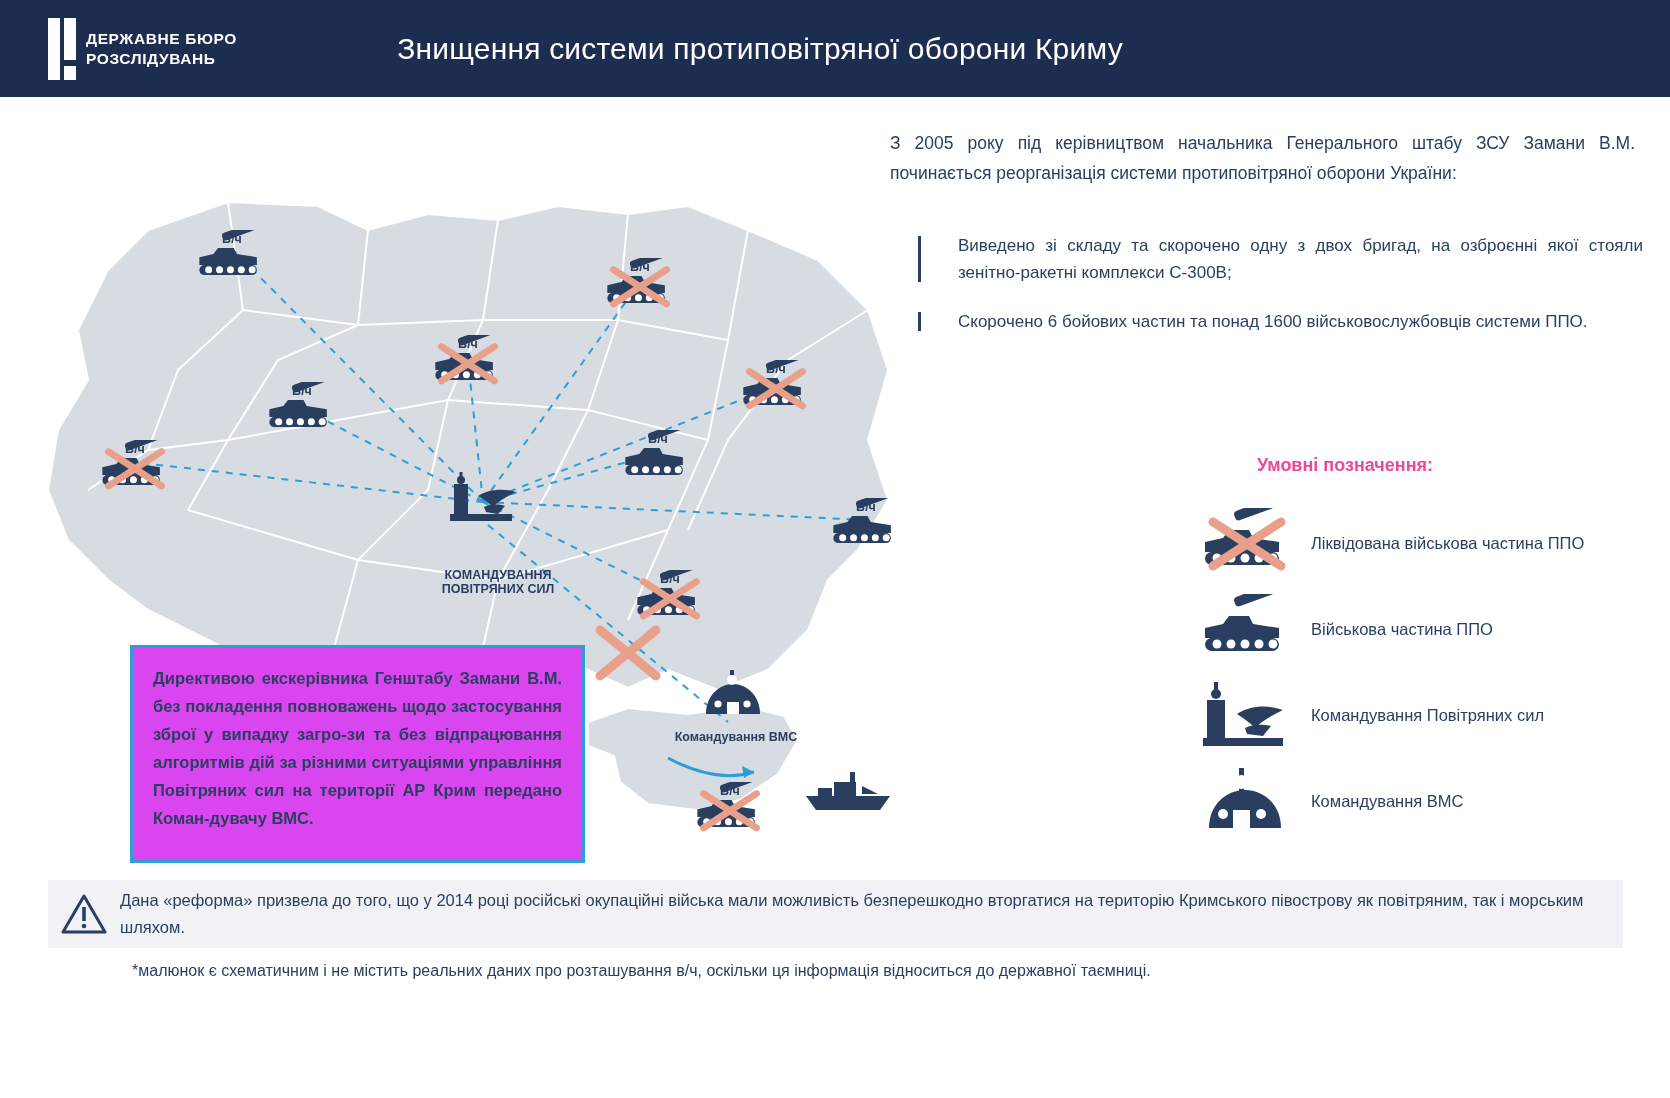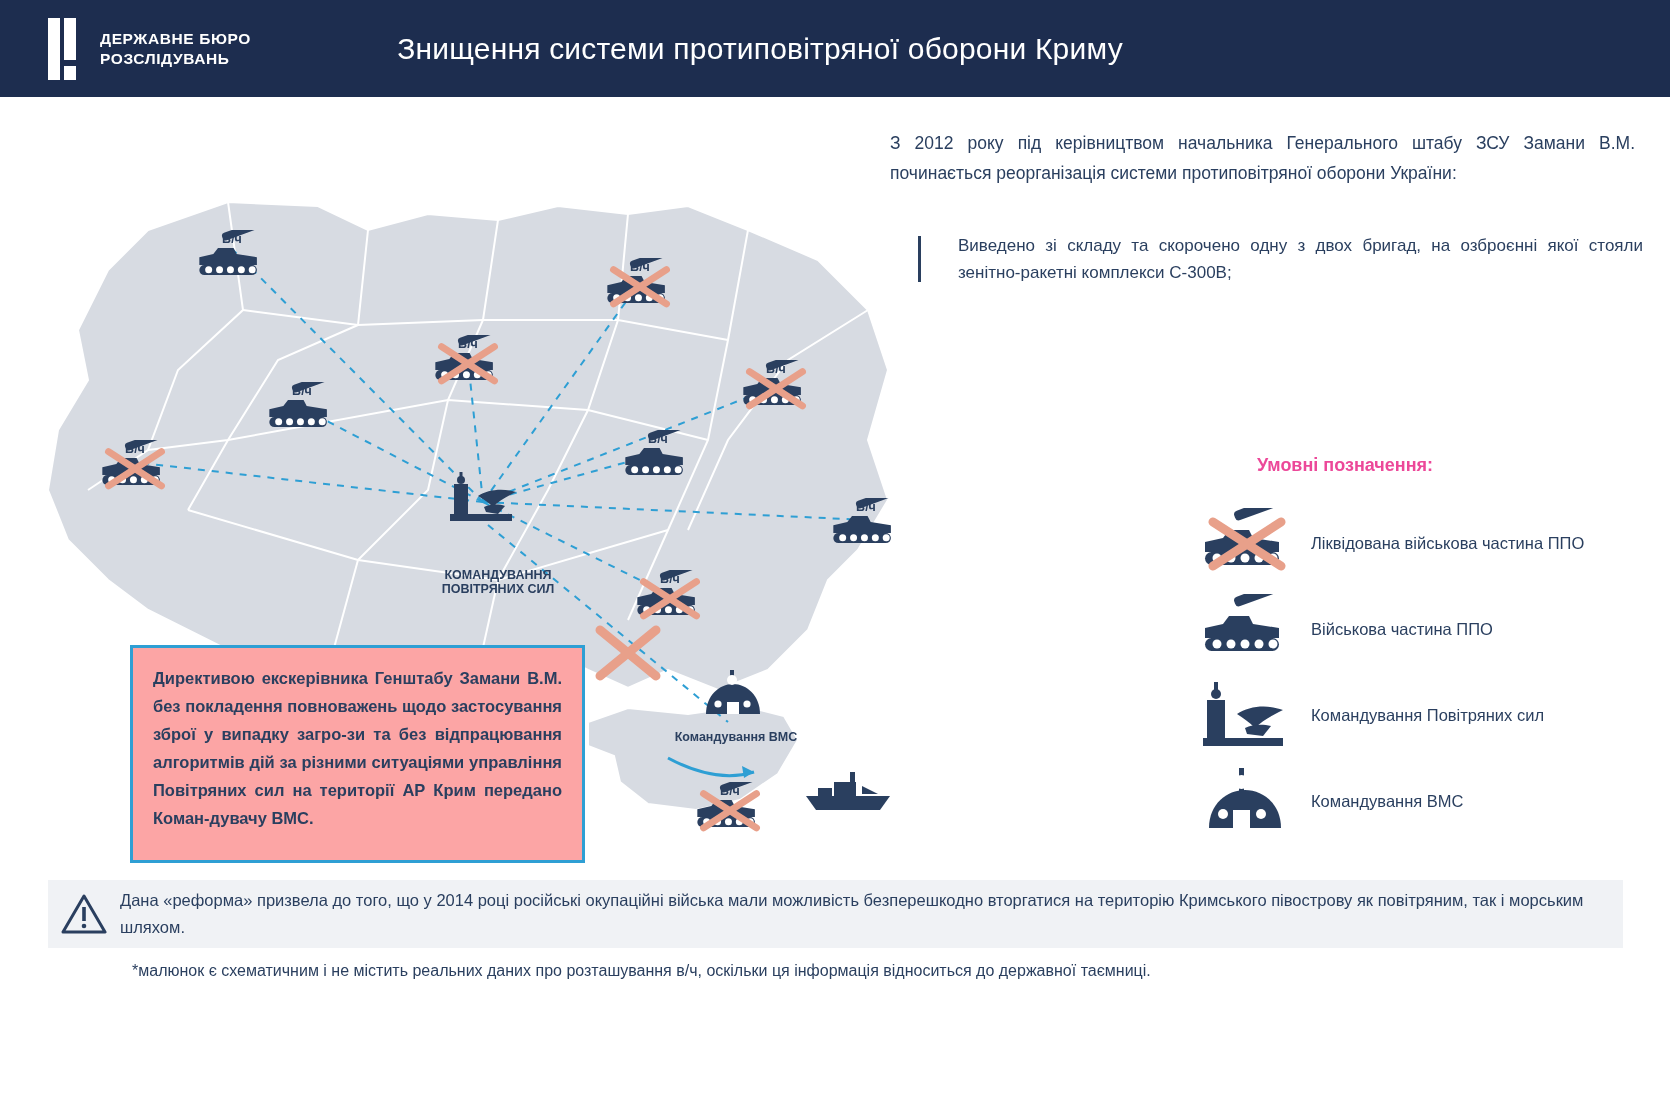--- a/index.html
+++ b/index.html
@@ -10,21 +10,21 @@
     color:#2a3f5f;
     position:relative;
     overflow:hidden;
   }
   
   .header{
     position:absolute;left:0;top:0;width:1670px;height:97px;
     background:#1d2d4f;
   }
   .logo-wrap{
-    position:absolute;left:38px;top:18px;display:flex;align-items:center;gap:14px;
+    position:absolute;left:38px;top:18px;display:flex;align-items:center;
   }
   .logo-mark{
     width:48px;height:62px;position:relative;
   }
   .logo-mark .bar{
     position:absolute;background:#ffffff;
   }
   .logo-mark .b1{left:10px;top:0;width:12px;height:62px;}
   .logo-mark .b2{left:26px;top:0;width:12px;height:42px;}
   .logo-mark .b3{left:26px;top:48px;width:12px;height:14px;}
@@ -71,21 +71,21 @@
   }
   .unit .cap{
     font-size:12.5px;color:#2a3f5f;margin-top:2px;font-weight:600;
   }
   .cmd-label{
     position:absolute;text-align:center;font-size:12.5px;font-weight:bold;color:#2a3f5f;line-height:14px;
   }
   
   .callout{
     position:absolute;left:130px;top:645px;width:455px;height:218px;
-    border:3px solid #2e9fd4;background:#fca5a5;
+    border:3px solid #2e9fd4;background:#d946ef;
     padding:16px 20px;box-sizing:border-box;
   }
   .callout p{
     margin:0;font-size:16.5px;line-height:28px;font-weight:bold;color:#2a3f5f;text-align:justify;
   }
   
   .footer-note{
     position:absolute;left:48px;top:880px;width:1575px;height:68px;
     background:#f0f2f5;display:flex;align-items:center;
   }
@@ -109,24 +109,25 @@
         <div class="bar b3"></div>
     </div>
     <div class="logo-text">
       <div>ДЕРЖАВНЕ БЮРО</div>
       <div>РОЗСЛІДУВАНЬ</div>
     </div>
   </div>
   <div class="header-title">Знищення системи протиповітряної оборони Криму</div>
 </div>
 
-<div class="intro">З 2012 року під керівництвом начальника Генерального штабу ЗСУ Замани В.М. починається реорганізація системи протиповітряної оборони України:</div>
+<div class="intro">З 2005 року під керівництвом начальника Генерального штабу ЗСУ Замани В.М. починається реорганізація системи протиповітряної оборони України:</div>
 
 <div class="bullets">
   <div class="bullet">Виведено зі складу та скорочено одну з двох бригад, на озброєнні якої стояли зенітно-ракетні комплекси С-300В;</div>
+  <div class="bullet">Скорочено 6 бойових частин та понад 1600 військовослужбовців системи ППО.</div>
 </div>
 
 <div class="legend-title">Умовні позначення:</div>
 <div class="legend">
 
   <div class="legend-row">
     <div class="legend-icon">
       <svg width="108" height="70" viewBox="0 0 108 70">
         <g fill="#2a3f5f">
           <rect x="12" y="44" width="74" height="13" rx="6.5"></rect>

